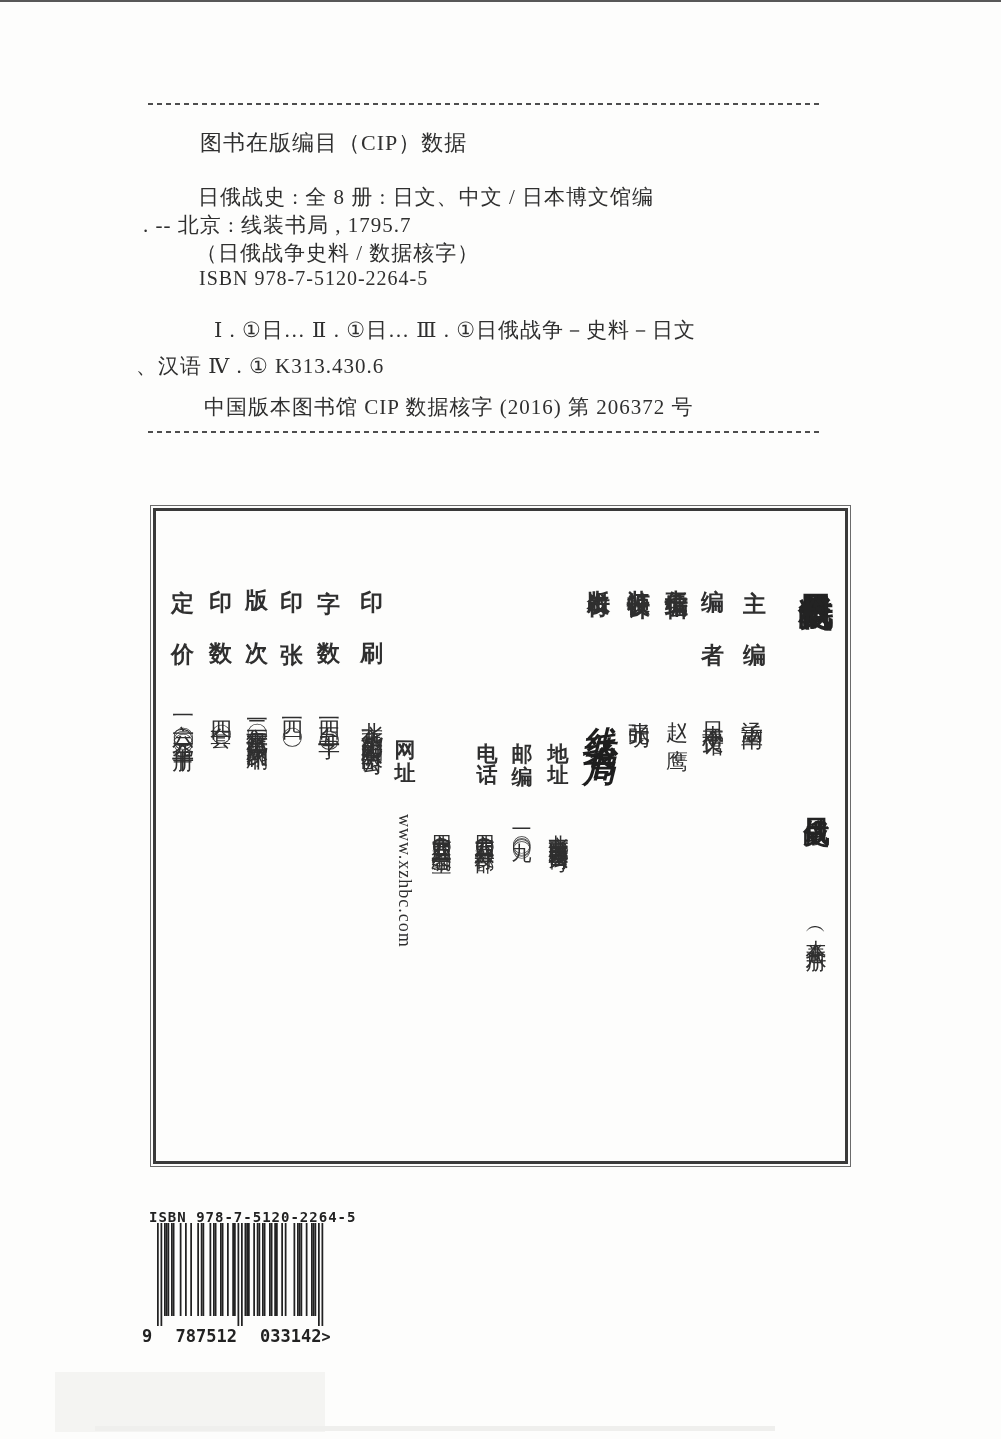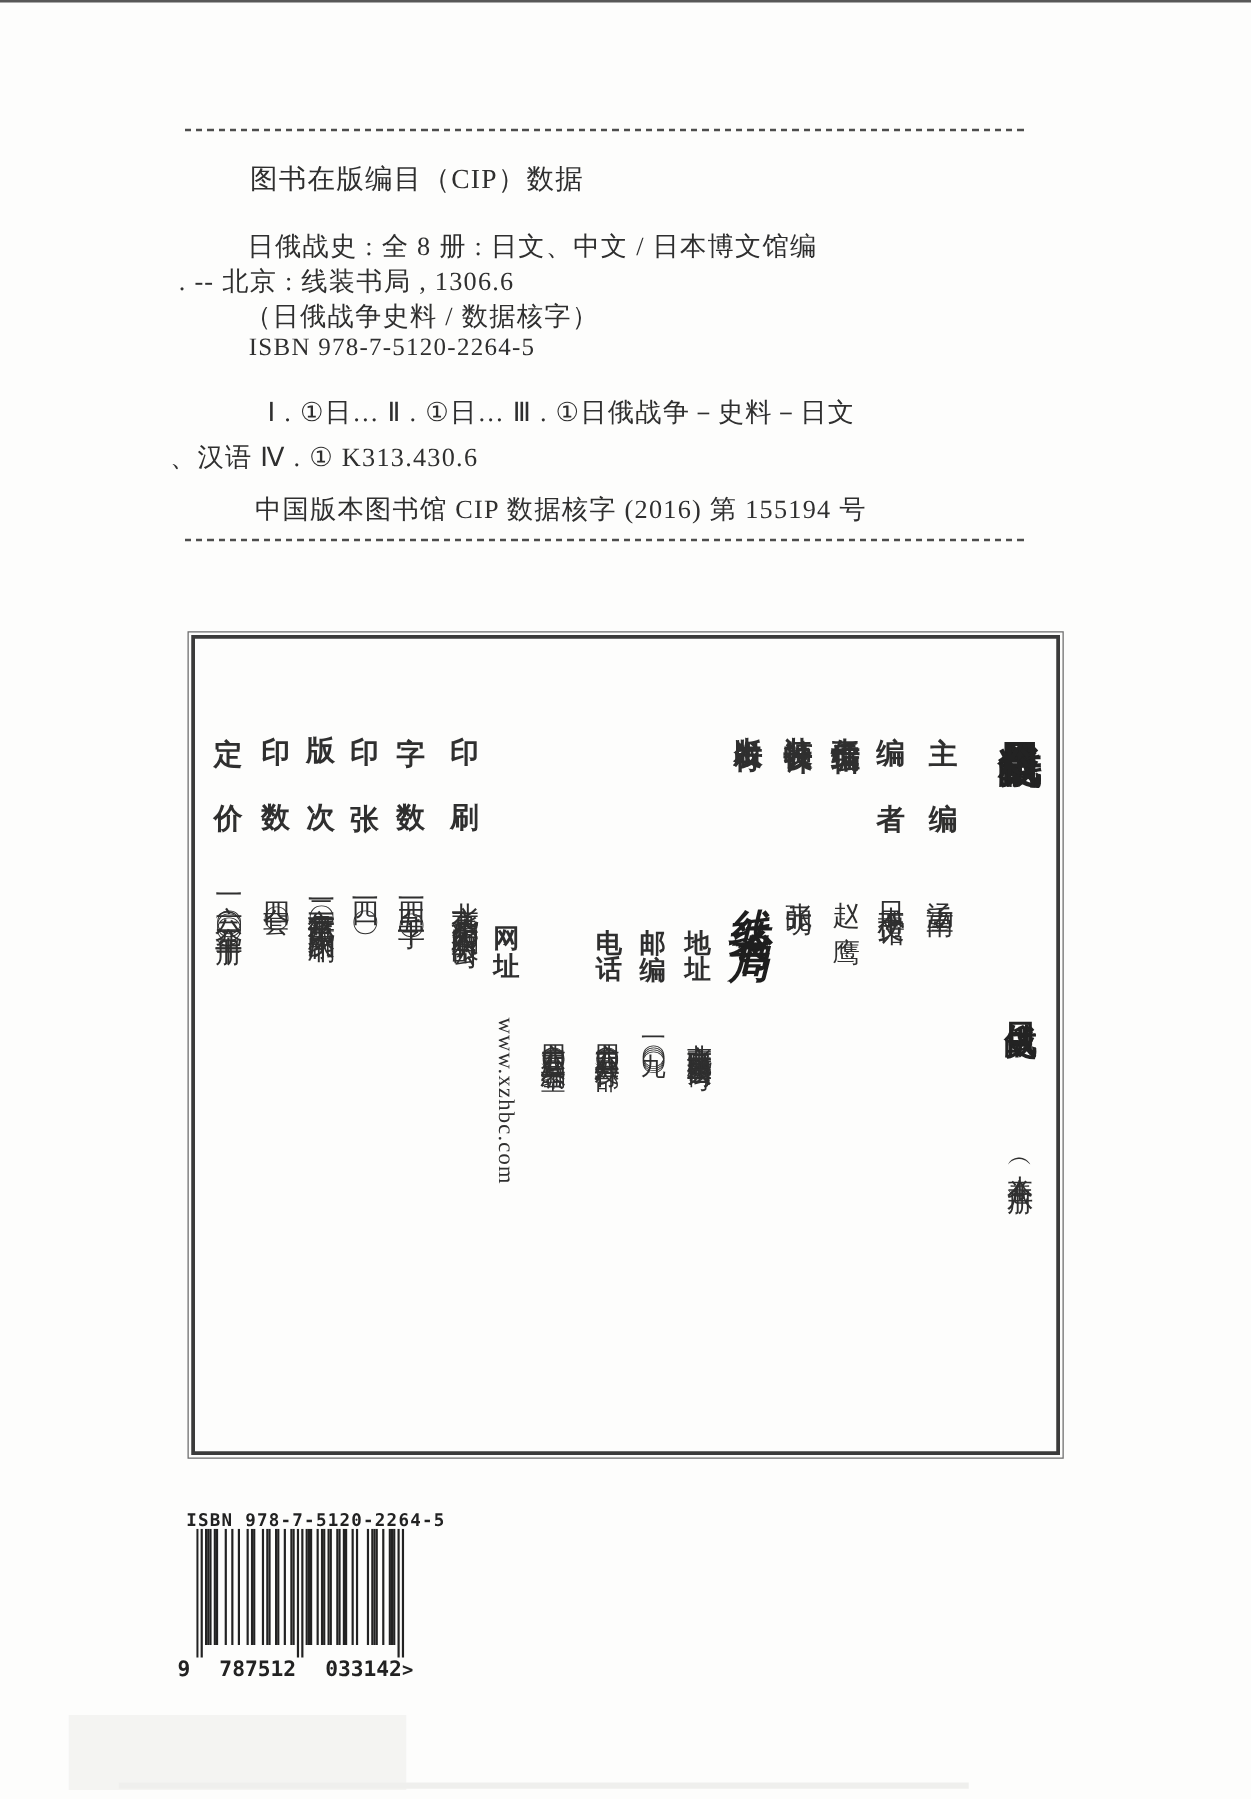--- a/index.html
+++ b/index.html
@@ -14,21 +14,21 @@
   
   .top-edge{position:absolute;top:0;left:0;width:1001px;height:2px;background:#585858;}
   .bottom-shade{position:absolute;left:55px;top:1372px;width:270px;height:60px;background:#f4f4f2;}
   .bottom-line{position:absolute;left:95px;top:1426px;width:680px;height:5px;background:#efefed;}
 
   
   .dash{
     position:absolute;height:2px;
     background:repeating-linear-gradient(90deg,#4d4d4d 0 5px,transparent 5px 9px);
   }
-  .cip-line{position:absolute;white-space:nowrap;letter-spacing:1px;font-family:Liberation Serif, serif;}
+  .cip-line{position:absolute;white-space:nowrap;letter-spacing:1px;}
   .cip-title{font-size:22px;}
   .cip-body{font-size:21px;}
   .cip-small{font-size:20px;}
 
   
   .box{
     position:absolute;left:150px;top:505px;width:701px;height:662px;
     border:1px solid #6b6b6b;box-sizing:border-box;
   }
   .box-inner{
@@ -74,28 +74,28 @@
 <div class="top-edge"></div>
 <div class="bottom-shade"></div>
 <div class="bottom-line"></div>
 
 <div>
   <div class="dash" style="left:148px;top:103px;width:672px;"></div>
 
   <div class="cip-line cip-title abs" style="left:200px;top:128px;">图书在版编目（CIP）数据</div>
 
   <div class="cip-line cip-body" style="left:198px;top:183px;">日俄战史 : 全 8 册 : 日文、中文 / 日本博文馆编</div>
-  <div class="cip-line cip-body" style="left:143px;top:211px;">. -- 北京 : 线装书局 , 1306.6</div>
+  <div class="cip-line cip-body" style="left:143px;top:211px;">. -- 北京 : 线装书局 , 1795.7</div>
   <div class="cip-line cip-body" style="left:196px;top:239px;">（日俄战争史料 / 数据核字）</div>
   <div class="cip-line cip-small" style="left:199px;top:267px;">ISBN 978-7-5120-2264-5</div>
 
   <div class="cip-line cip-body" style="left:214px;top:316px;">Ⅰ . ①日… Ⅱ . ①日… Ⅲ . ①日俄战争－史料－日文</div>
   <div class="cip-line cip-body" style="left:136px;top:352px;">、汉语 Ⅳ . ① K313.430.6</div>
 
-  <div class="cip-line cip-body" style="left:204px;top:393px;">中国版本图书馆 CIP 数据核字 (2016) 第 155194 号</div>
+  <div class="cip-line cip-body" style="left:204px;top:393px;">中国版本图书馆 CIP 数据核字 (2016) 第 206372 号</div>
 
   <div class="dash" style="left:148px;top:431px;width:672px;"></div>
 </div>
 
 <div class="box">
   <div class="box-inner"></div>
 
   <span class="v t1" style="left:647px;top:60px;">日俄战争史料</span>
   <span class="v t2" style="left:652px;top:291px;">日俄战史</span>
   <span class="v t3" style="left:654px;top:413px;">（本卷八册）</span>

